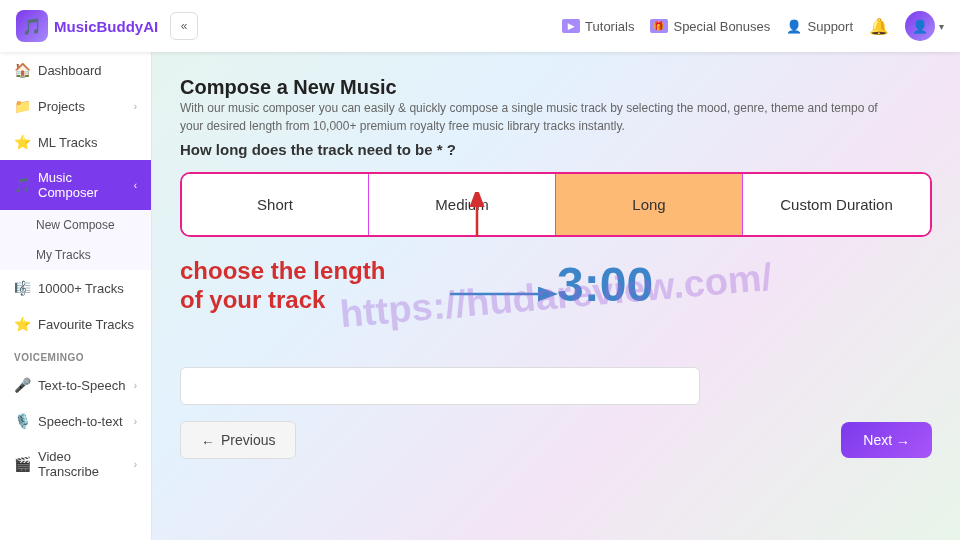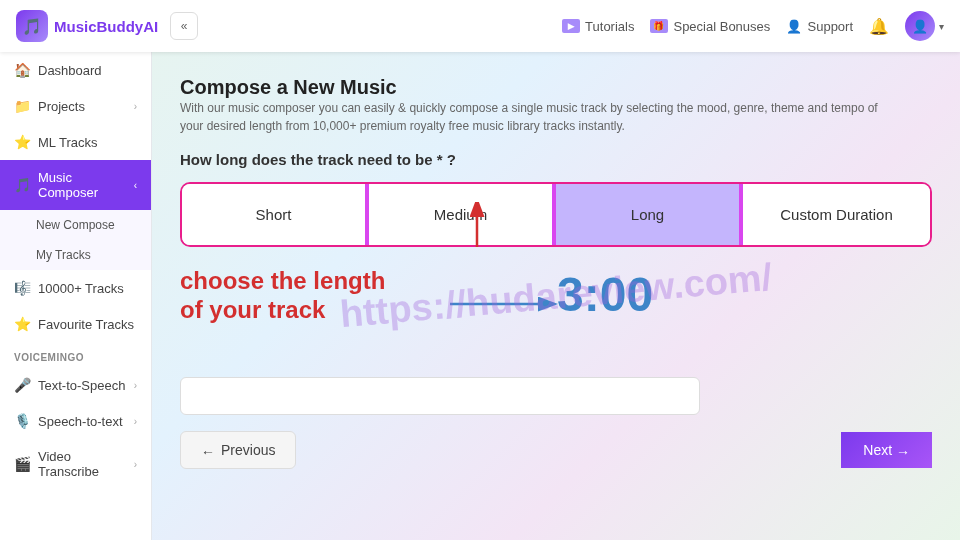--- a/index.html
+++ b/index.html
@@ -177,21 +177,21 @@
     .page-title {
       font-size: 20px;
       font-weight: 700;
       color: #222;
       margin-bottom: 0;
     }
     .page-subtitle {
       font-size: 12px;
       color: #666;
       max-width: 720px;
-      margin-bottom: 16px;
+      margin-bottom: 6px;
       line-height: 1.5;
     }
     .section-question {
       font-size: 15px;
       font-weight: 600;
       color: #333;
       margin-bottom: 14px;
     }
 
     
@@ -203,29 +203,29 @@
       overflow: hidden;
       margin-bottom: 20px;
     }
     .track-option {
       padding: 22px 10px;
       text-align: center;
       font-size: 15px;
       font-weight: 500;
       color: #333;
       cursor: pointer;
-      border-right: 4px solid #d946ef;
+      border-right: 1px solid #d946ef;
       background: white;
       transition: background 0.15s;
     }
     .track-option:last-child {
       border-right: none;
     }
     .track-option.selected {
-      background: #c4b5fd;
+      background: #fdba74;
       color: #333;
     }
     .annotation-text {
       font-size: 24px;
       font-weight: 800;
       color: #d32f2f;
       line-height: 1.2;
       display: inline-block;
     }
     .duration-value {
@@ -254,21 +254,21 @@
       cursor: pointer;
       font-weight: 500;
     }
     .btn-next {
       display: flex;
       align-items: center;
       gap: 6px;
       padding: 10px 22px;
       background: linear-gradient(135deg, #7c3aed, #a855f7);
       border: none;
-      border-radius: 0;
+      border-radius: 8px;
       font-size: 14px;
       color: white;
       cursor: pointer;
       font-weight: 500;
     }
 
     
     .footer {
       text-align: center;
       padding: 10px;

